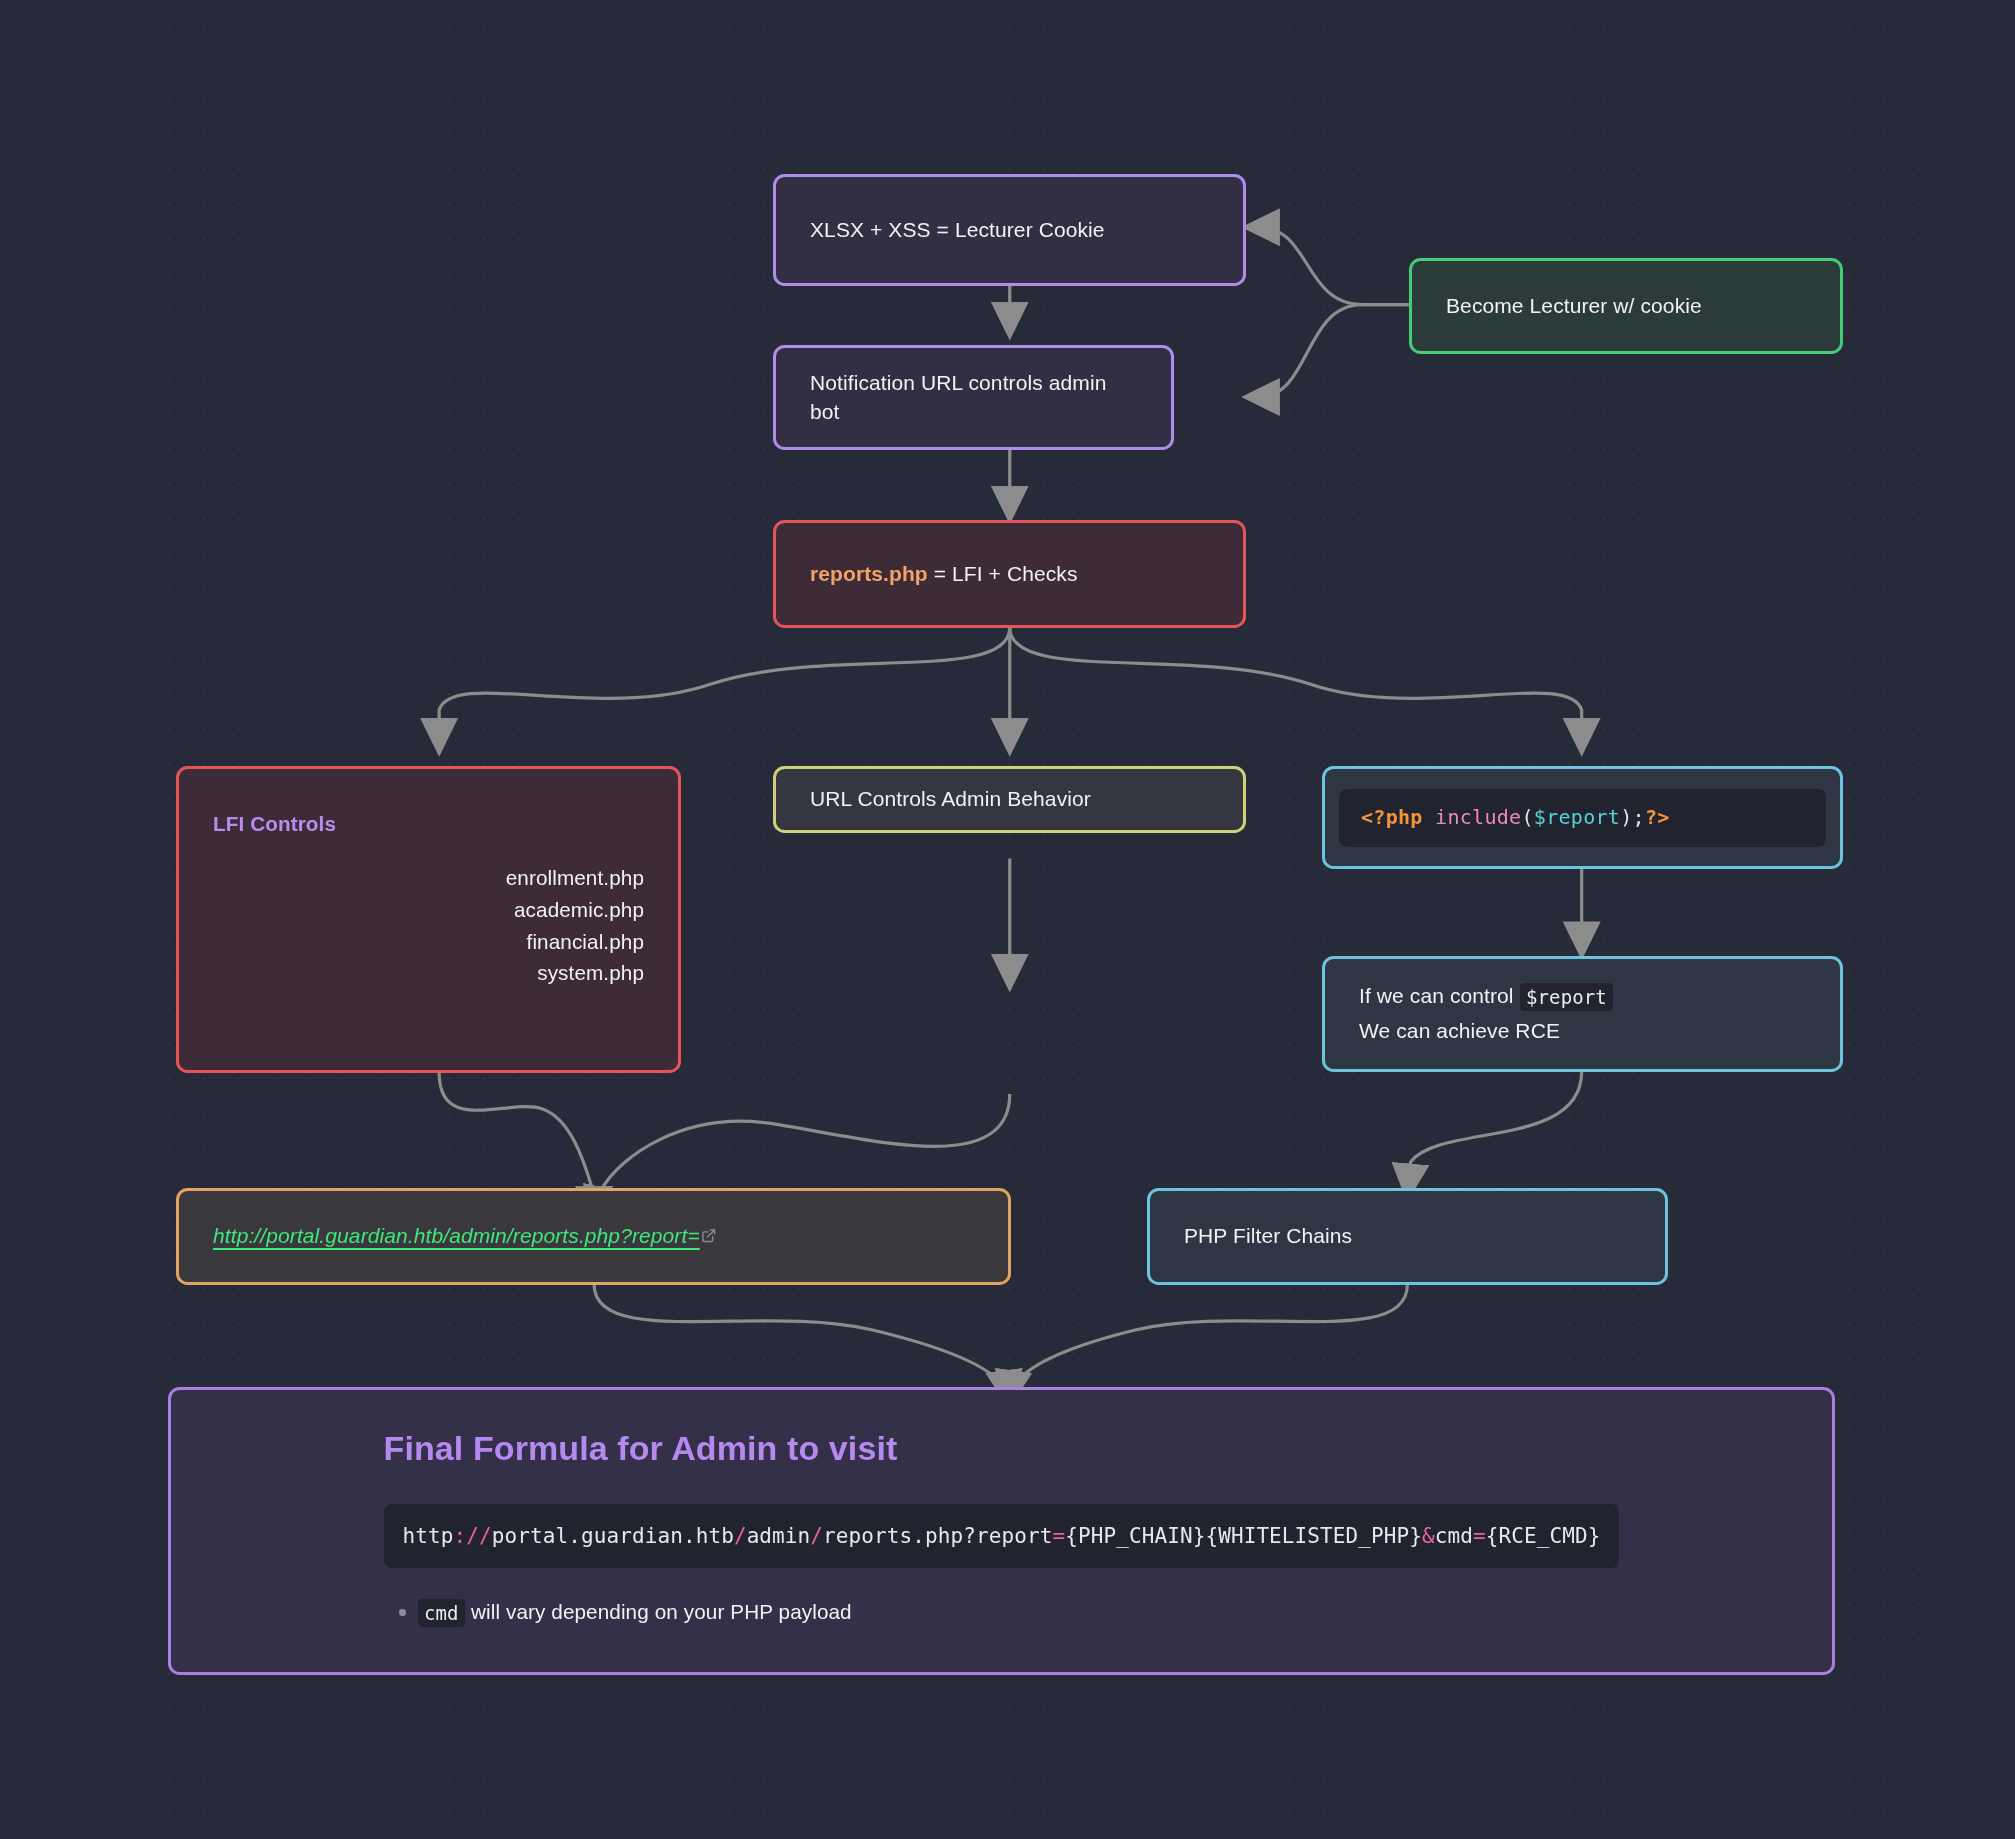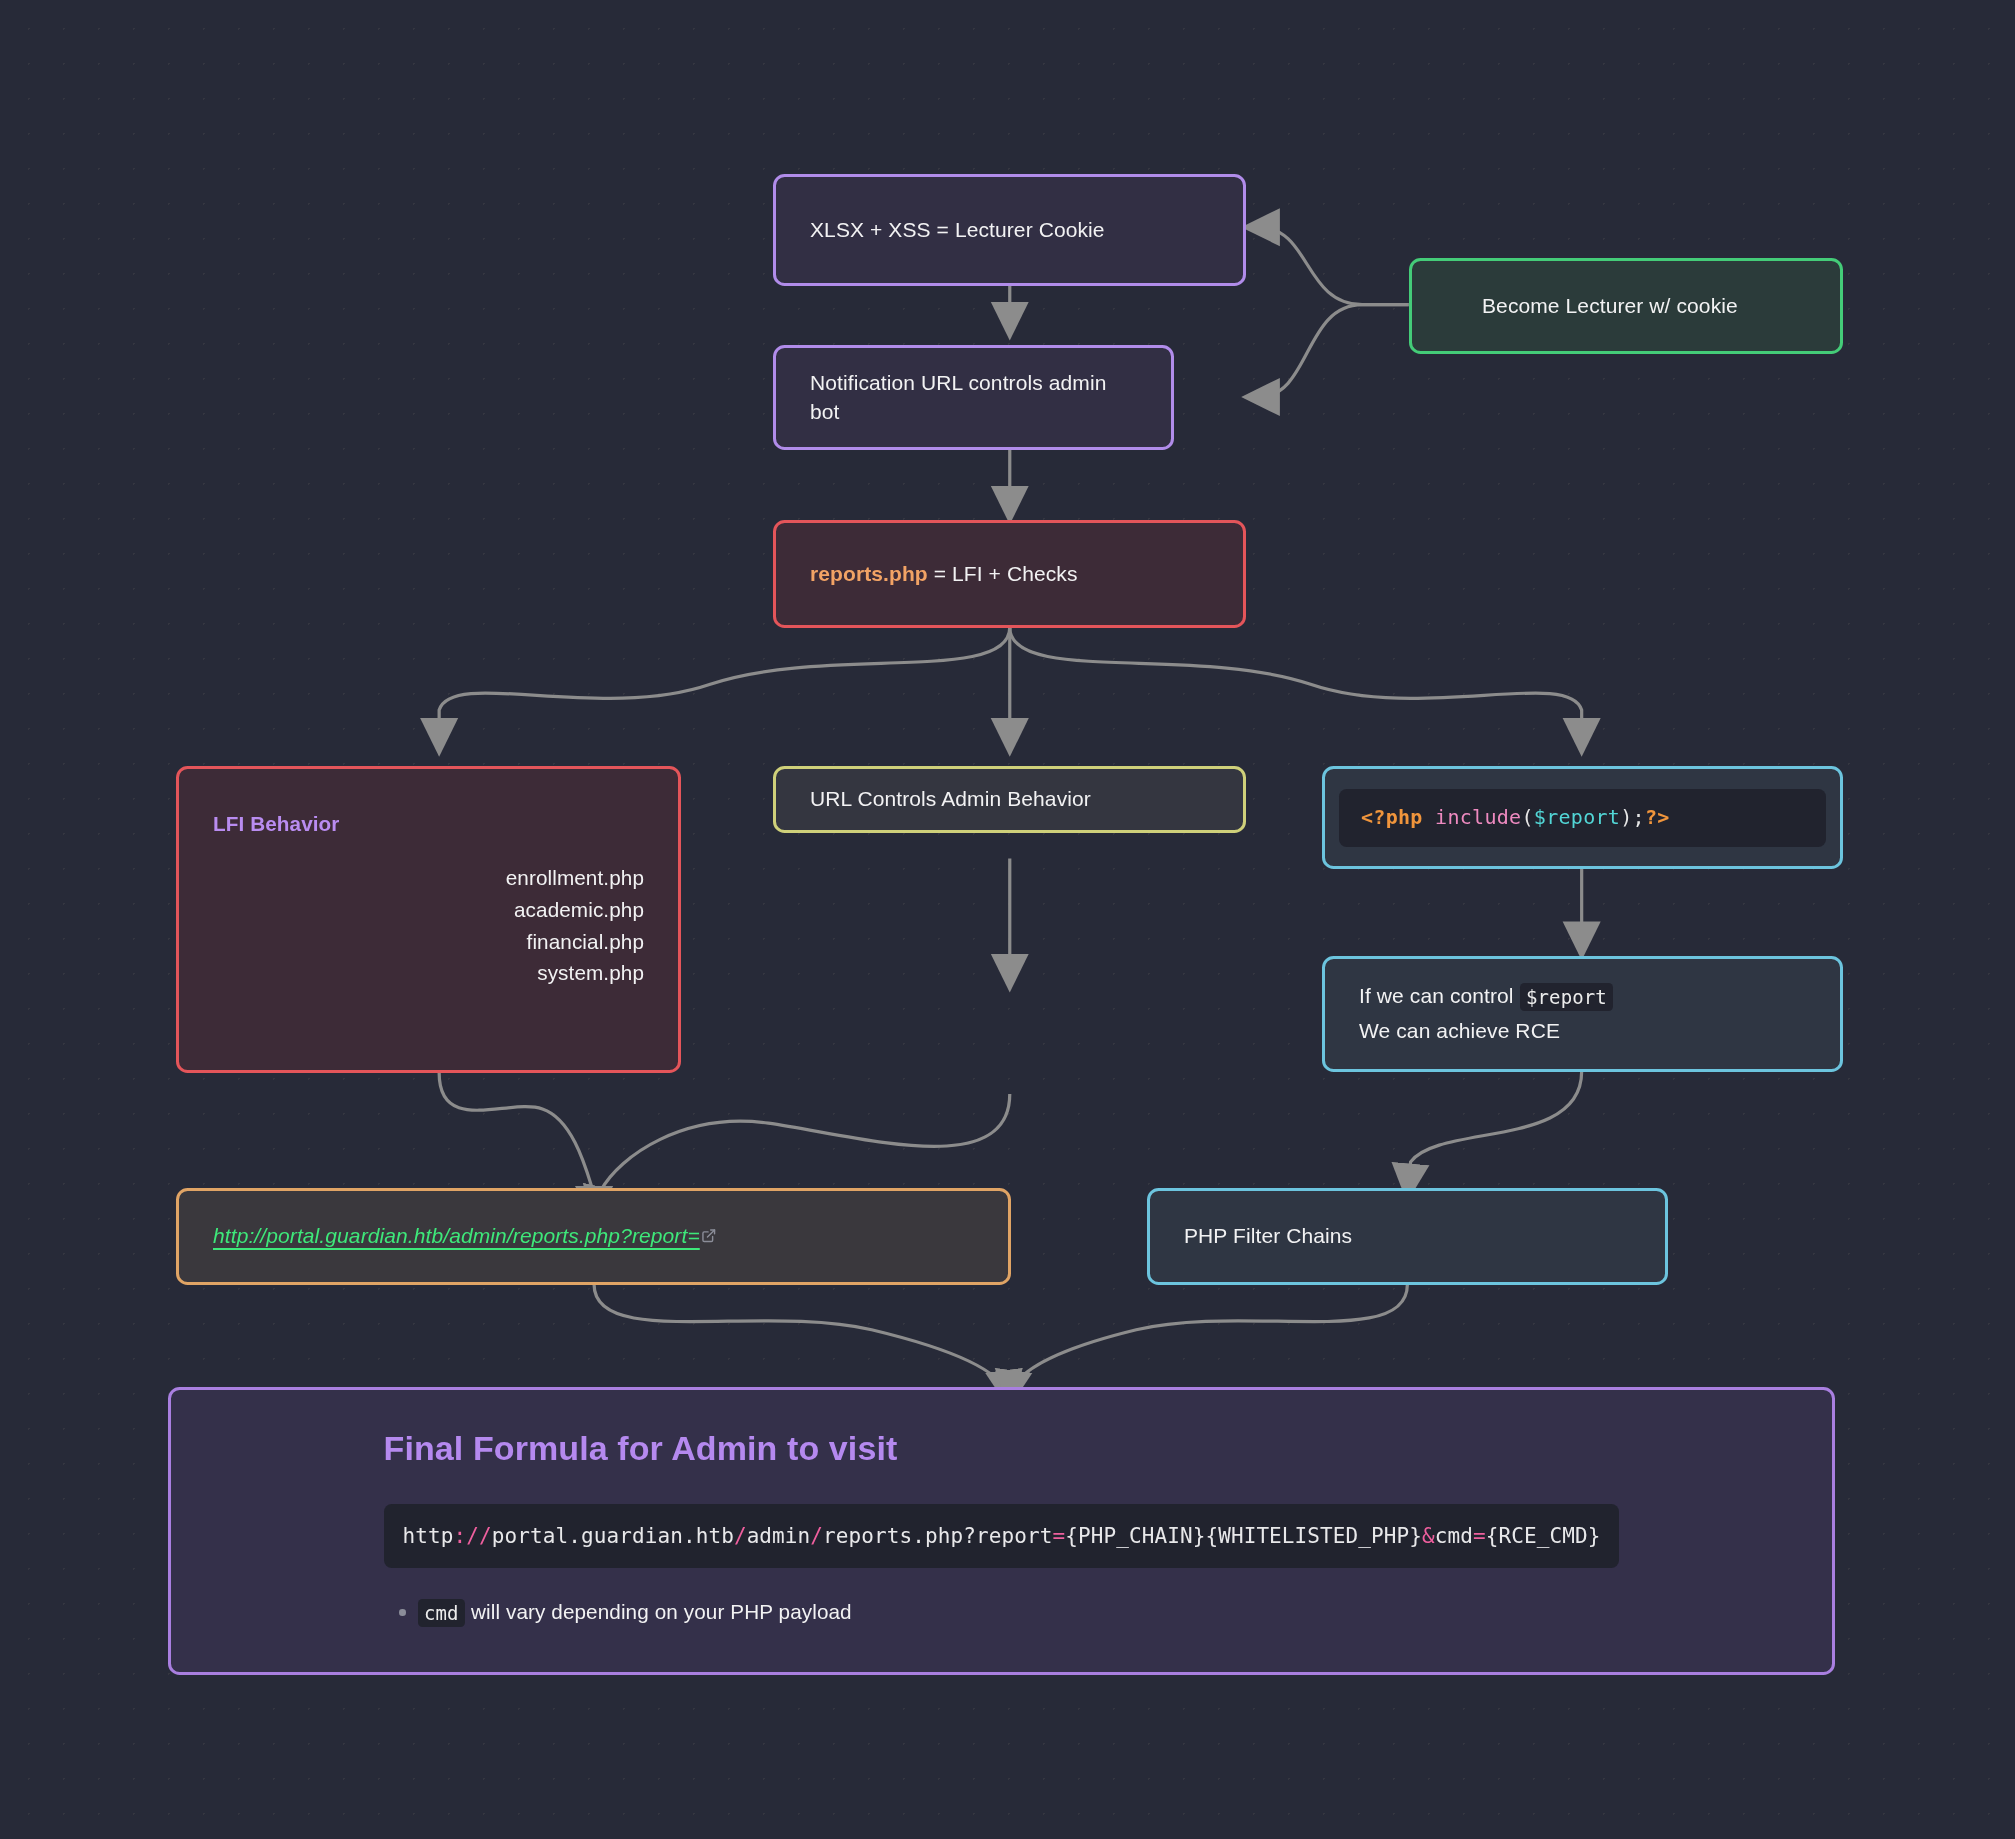--- a/index.html
+++ b/index.html
@@ -47,21 +47,21 @@
     justify-content: center;
     color: #f2f2f3;
     font-size: 21px;
     line-height: 1.35;
     letter-spacing: 0.1px;
   }
   .node .pad {
     padding: 0 34px;
   }
   .n-purple  { border-color: #b18cea; background: #322f44; }
-  .n-green   { border-color: #44cc78; background: #2b3b3a; padding-left: 36px; }
+  .n-green   { border-color: #44cc78; background: #2b3b3a; }
   .n-red     { border-color: #e4555a; background: #3d2b37; }
   .n-olive   { border-color: #cfd07a; background: #343640; }
   .n-cyan    { border-color: #6cc4de; background: #2f3643; }
   .n-orange  { border-color: #e0a465; background: #3a383d; }
   .n-bigpurple { border-color: #a97fe0; background: #34304a; }
 
   .box-title-red {
     color: #b98cf0;
     font-weight: bold;
     font-size: 20.7px;
@@ -206,21 +206,21 @@
   </div>
 
   <div class="node n-red" style="left:773px; top:520px; width:473px; height:108px;">
     <div class="pad">
       <b style="color:#f2a365;">reports.php</b><span> = LFI + Checks</span>
     </div>
   </div>
 
   <div class="node n-red" style="left:176px; top:766px; width:505px; height:307px; justify-content:flex-start;">
     <div class="pad" style="padding-top:41px;">
-      <div class="box-title-red">LFI Behavior</div>
+      <div class="box-title-red">LFI Controls</div>
       <div class="lfi-list">
         <div>enrollment.php</div>
         <div>academic.php</div>
         <div>financial.php</div>
         <div>system.php</div>
       </div>
     </div>
   </div>
 
   <div class="node n-olive" style="left:773px; top:766px; width:473px; height:67px;">

